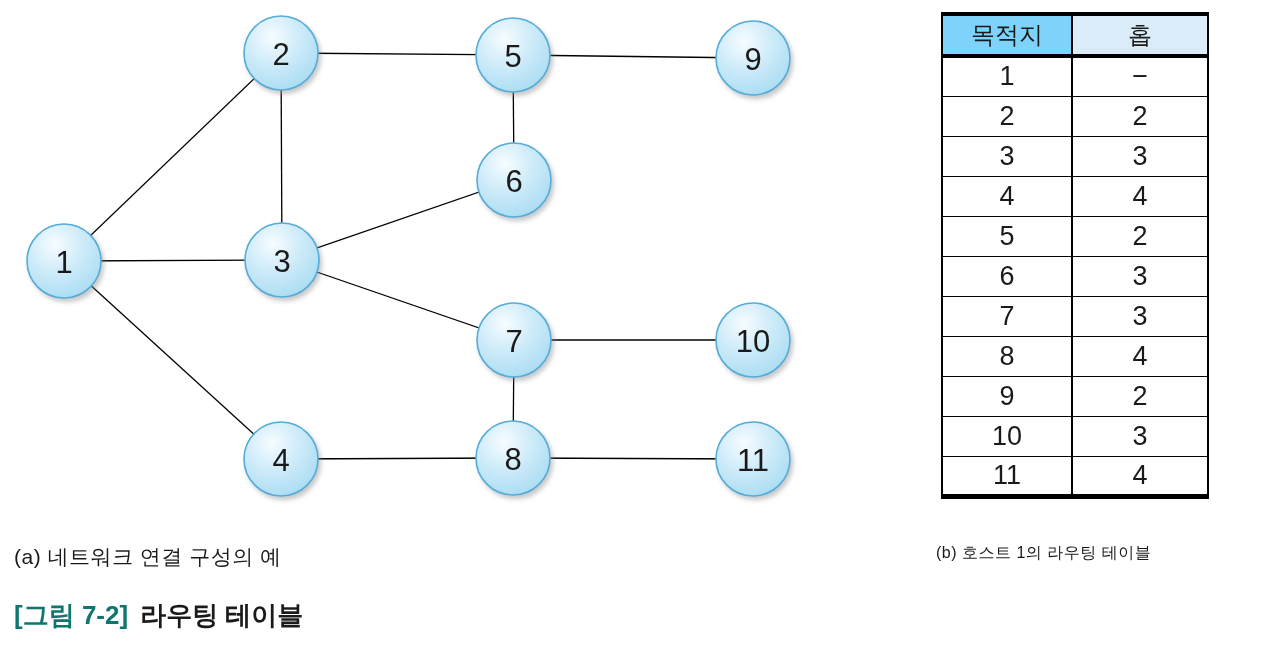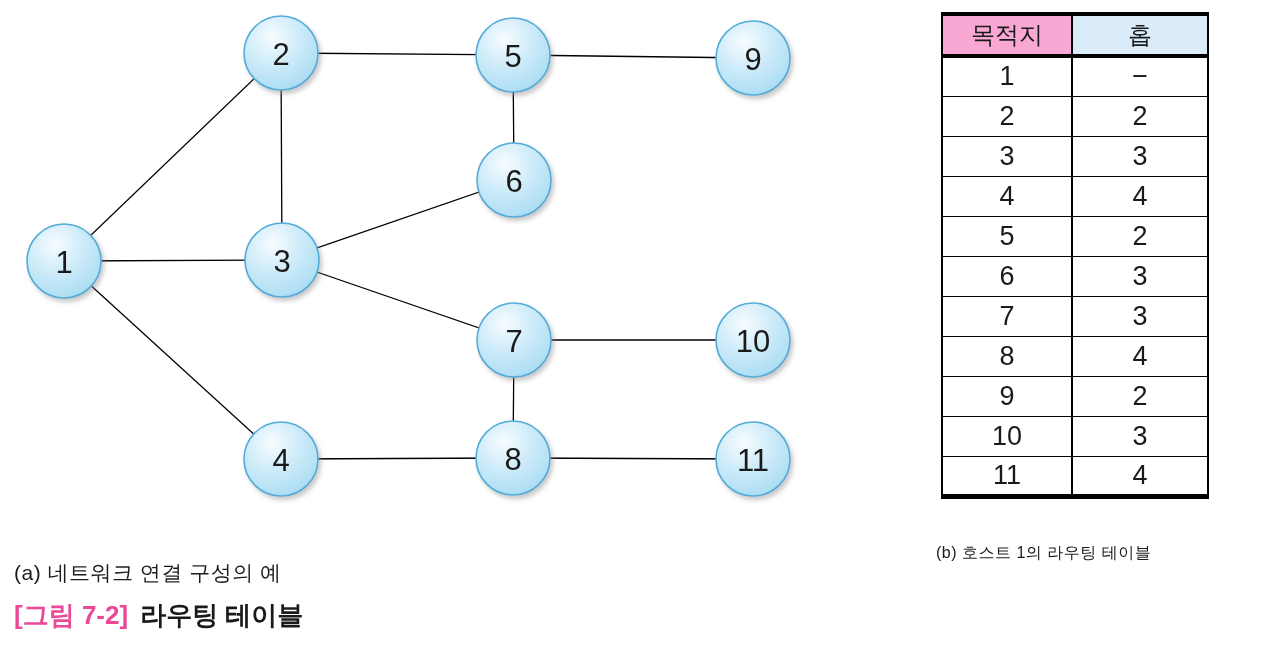--- a/index.html
+++ b/index.html
@@ -45,21 +45,20 @@
   }
   table.routing th + th,
   table.routing td + td { border-left: 2px solid #000; }
   table.routing col.c1 { width: 131px; }
   table.routing col.c2 { width: 137px; }
 
   .caption-a {
     position: absolute; left: 14px; top: 543px;
     font-size: 21px; letter-spacing: 0.5px;
     white-space: nowrap;
-    margin-top: 16px;
   }
   .caption-b {
     position: absolute; left: 936px; top: 543px;
     font-size: 16px; letter-spacing: 0.5px;
     white-space: nowrap;
   }
   .figure-caption {
     position: absolute; left: 14px; top: 598px;
     font-size: 26px; font-weight: bold;
     white-space: nowrap;
@@ -144,21 +143,21 @@
 </svg>
 
 <div class="routing-table-wrap">
   <table class="routing">
     <colgroup>
         <col class="c1">
         <col class="c2">
       </colgroup>
     <thead>
       <tr>
-        <th style="background: #f9a8d4;">목적지</th>
+        <th style="background: #7dd3fc;">목적지</th>
         <th style="background: rgb(217, 236, 248);">홉</th>
       </tr>
     </thead>
     <tbody id="routing-tbody">
         <tr>
           <td>1</td>
           <td>−</td>
         </tr>
         <tr>
           <td>2</td>
@@ -201,14 +200,14 @@
           <td>4</td>
         </tr>
       </tbody>
   </table>
 </div>
 
 <div class="caption-a">(a) 네트워크 연결 구성의 예</div>
 <div class="caption-b">(b) 호스트 1의 라우팅 테이블</div>
 
 <div class="figure-caption">
-  <span class="fig-label" style="color: #ec4899;">[그림 7-2]</span><span>라우팅 테이블</span>
+  <span class="fig-label" style="color: #0f766e;">[그림 7-2]</span><span>라우팅 테이블</span>
 </div>
 
 </body></html>

